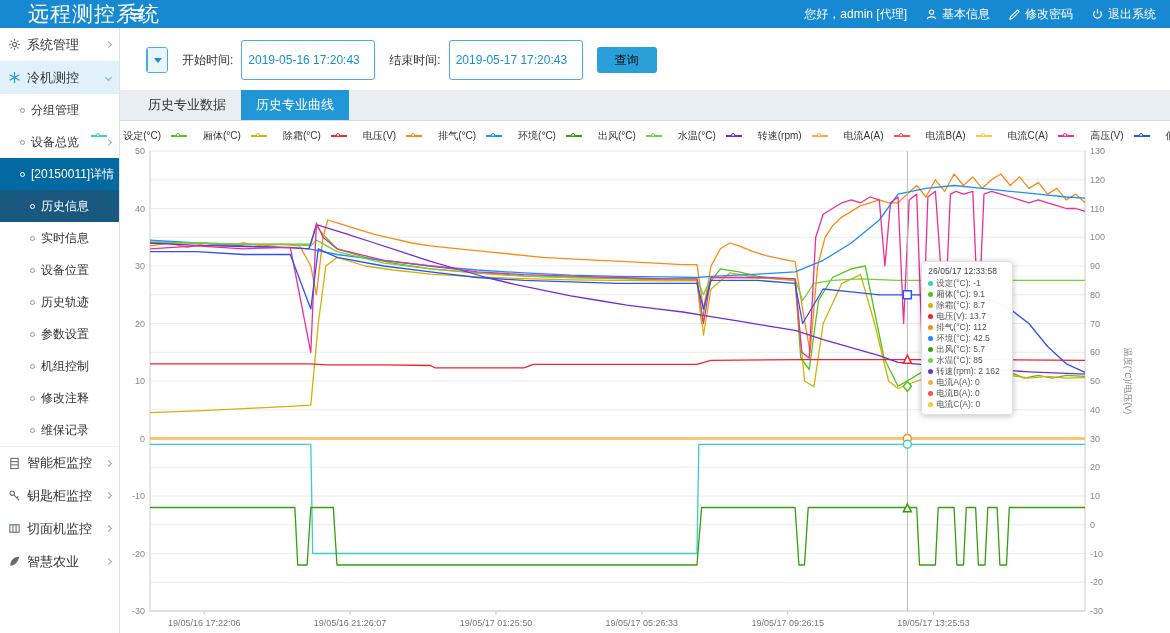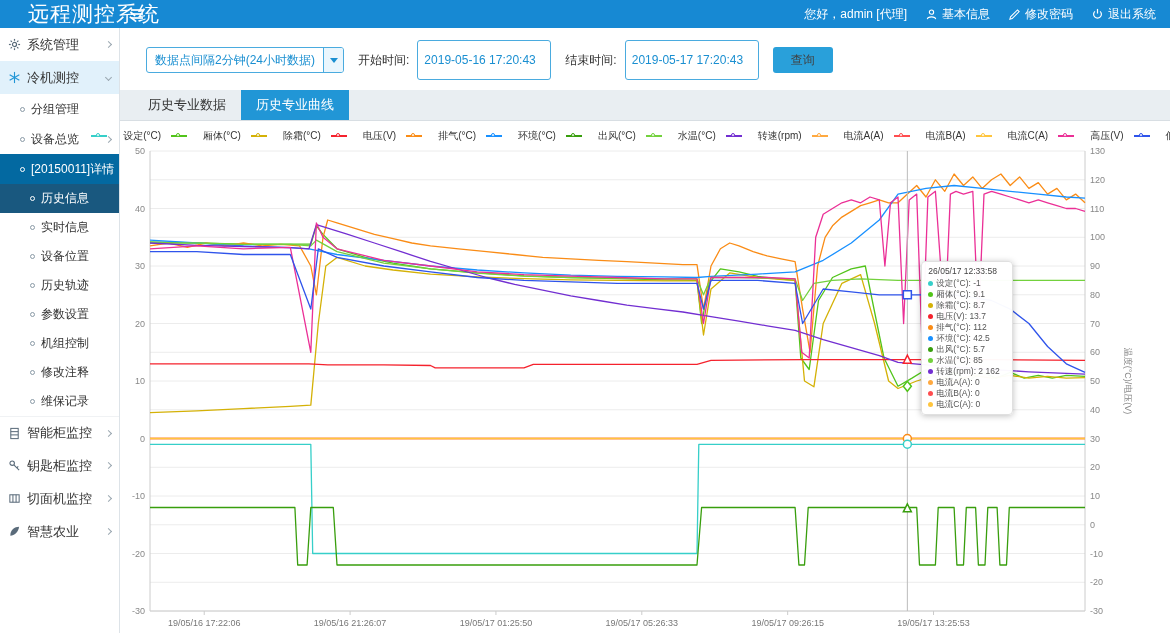--- a/index.html
+++ b/index.html
@@ -13,21 +13,21 @@
   .tb-right { margin-left:auto; display:flex; align-items:center; gap:18px; padding-right:14px; font-size:12px; }
   .tb-item { display:flex; align-items:center; gap:4px; cursor:pointer; white-space:nowrap; }
   .tb-greet { white-space:nowrap; }
 
   
   .layout { display:flex; height:605px; }
   .sidebar { width:120px; flex:none; background:#fff; border-right:1px solid #dde3e8; font-size:13px; color:#333; }
   .main { flex:1; min-width:0; display:flex; flex-direction:column; background:#fff; }
 
   
-  .s-item { display:flex; align-items:center; gap:6px; height:33px; padding:0 8px; cursor:pointer; white-space:nowrap; }
+  .s-item { display:flex; align-items:center; gap:6px; height:33px; padding:16px 8px; cursor:pointer; white-space:nowrap; }
   .s-sub  { height:30px; padding-left:20px; font-size:12px; }
   .s-sub2 { height:29px; padding-left:30px; font-size:12px; }
   .s-section { background:#e1f1fb; }
   .s-parent-active { background:#0369a1; color:#fff; }
   .s-selected { background:#19587f; color:#fff; }
   .s-bottom { border-top:1px solid #f0f2f4; }
   .icn { flex:none; color:#5a6b7a; }
   .icn-blue { color:#2196d6; }
   .ring { flex:none; width:5px; height:5px; border:1px solid #8a9aa6; border-radius:50%; }
   .s-parent-active .ring, .s-selected .ring { border-color:#fff; }
@@ -42,21 +42,21 @@
   .select { display:flex; align-items:center; height:26px; border:1px solid #4aabdf; border-radius:3px;
             color:#1a8fd1; cursor:pointer; overflow:hidden; }
   .select > span:first-child { padding:0 8px; white-space:nowrap; }
   .caret-box { width:20px; align-self:stretch; display:flex; align-items:center; justify-content:center;
                border-left:1px solid #4aabdf; background:#eaf6fd; }
   .caret { width:0; height:0; border-left:4px solid transparent; border-right:4px solid transparent;
            border-top:5px solid #1a8fd1; }
   .ctl-label { white-space:nowrap; margin-left:6px; }
   .time-input { width:134px; height:40px; border:1px solid #4aabdf; border-radius:3px; color:#1a8fd1;
                 font-size:12px; padding:0 6px; font-family:inherit; }
-  .btn { height:26px; padding:0 18px; background:#29a0da; color:#404040; border:none; border-radius:3px;
+  .btn { height:26px; padding:0 18px; background:#29a0da; color:#000000; border:none; border-radius:3px;
          font-size:12px; cursor:pointer; margin-left:6px; font-family:inherit; }
 
   
   .tabbar { background:#e9eef2; display:flex; padding-left:13px; border-bottom:1px solid #d8dee3; }
   .tab { padding:6px 15px; font-size:13px; color:#333; cursor:pointer; white-space:nowrap; }
   .tab.active { background:#2196d6; color:#fff; }
 
   
   .chart-wrap { position:relative; flex:1; background:#fff; }
   .legend { display:flex; justify-content:center; align-items:center; gap:10px; padding-top:8px;
@@ -225,21 +225,20 @@
         <path d="M2.5 11.5 C2.5 5 7 2 12 2 C11 8 7 11.5 2.5 11.5 Z" fill="currentColor"></path>
       </svg>
       <span>智慧农业</span>
       <span class="chev r"></span>
     </div>
   </div>
 
   <div class="main">
     <div class="controls">
       <div class="select">
-        <span>数据点间隔2分钟(24小时数据)</span>
         <span class="caret-box">
             <span class="caret"></span>
           </span>
       </div>
       <span class="ctl-label">开始时间:</span>
       <input class="time-input" value="2019-05-16 17:20:43" style="">
       <span class="ctl-label">结束时间:</span>
       <input class="time-input" value="2019-05-17 17:20:43" style="">
       <button class="btn">查询</button>
     </div>

